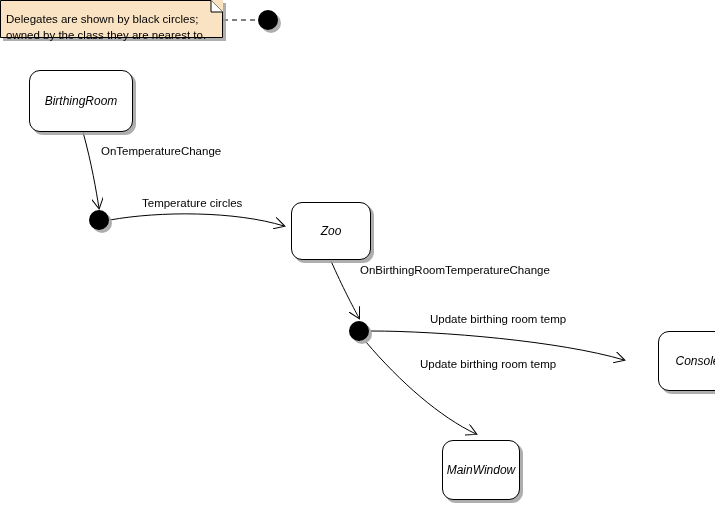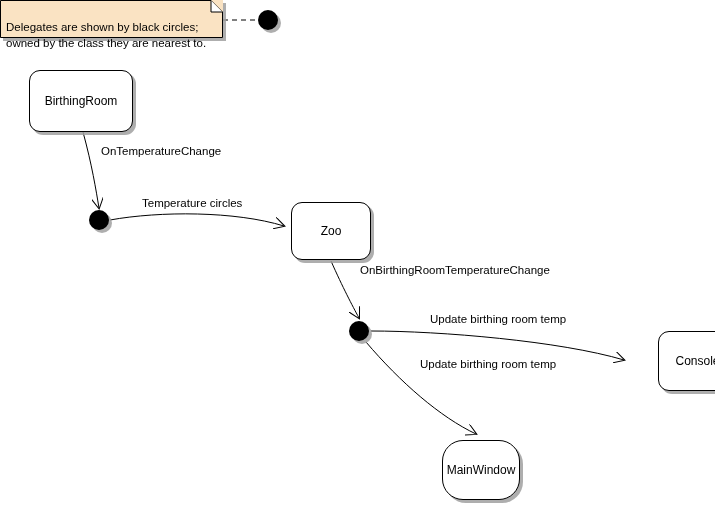--- a/index.html
+++ b/index.html
@@ -29,20 +29,21 @@
     border-radius: 11px;
     display: flex;
     align-items: center;
     justify-content: center;
     color: #000000;
     font-family: "Liberation Sans", sans-serif;
     font-size: 12px;
     line-height: 1.2;
     box-shadow: 3px 3px 0 0 rgba(160,160,160,0.85);
     z-index: 3;
+    font-style: italic;
   }
   .node-label {
     display: block;
     text-align: center;
     white-space: nowrap;
   }
   .edge-label {
     position: absolute;
     color: #000000;
     font-family: "Liberation Sans", sans-serif;
@@ -60,21 +61,21 @@
     color: #000000;
     font-family: "Liberation Sans", sans-serif;
     font-size: 11.5px;
     line-height: 16px;
     z-index: 5;
     box-shadow: 3px 3px 0 0 rgba(160,160,160,0.85);
   }
   .note-text {
     position: absolute;
     left: 6px;
-    top: 19px;
+    top: 11px;
     width: 212px;
     white-space: pre-line;
   }
   .note-svg {
     position: absolute;
     left: 0;
     top: 0;
     width: 100%;
     height: 100%;
     overflow: visible;
@@ -130,21 +131,21 @@
 </div>
 
 <div class="node" style="left:291px; top:202px; width:80px; height:58px;">
   <span class="node-label">Zoo</span>
 </div>
 
 <div class="node" style="left:631px; top:331px; width:79px; height:60px;margin-left:27px;">
   <span class="node-label">Console</span>
 </div>
 
-<div class="node" style="left:442px; top:440px; width:78px; height:60px;border-radius:21px;">
+<div class="node" style="left:442px; top:440px; width:78px; height:60px;">
   <span class="node-label">MainWindow</span>
 </div>
 
 <div class="edge-label" style="left:101px; top:145px;">OnTemperatureChange</div>
 
 <div class="edge-label" style="left:142px; top:197px;">Temperature circles</div>
 
 <div class="edge-label" style="left:360px; top:264px;">OnBirthingRoomTemperatureChange</div>
 
 <div class="edge-label" style="left:430px; top:313px;">Update birthing room temp</div>

